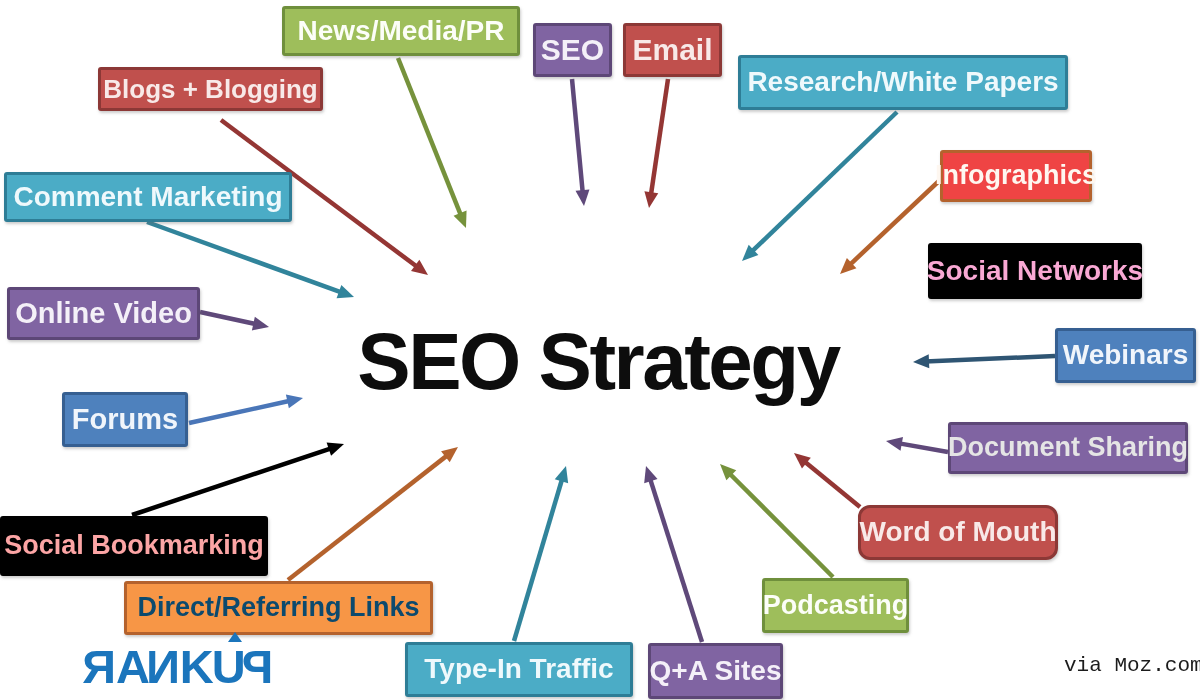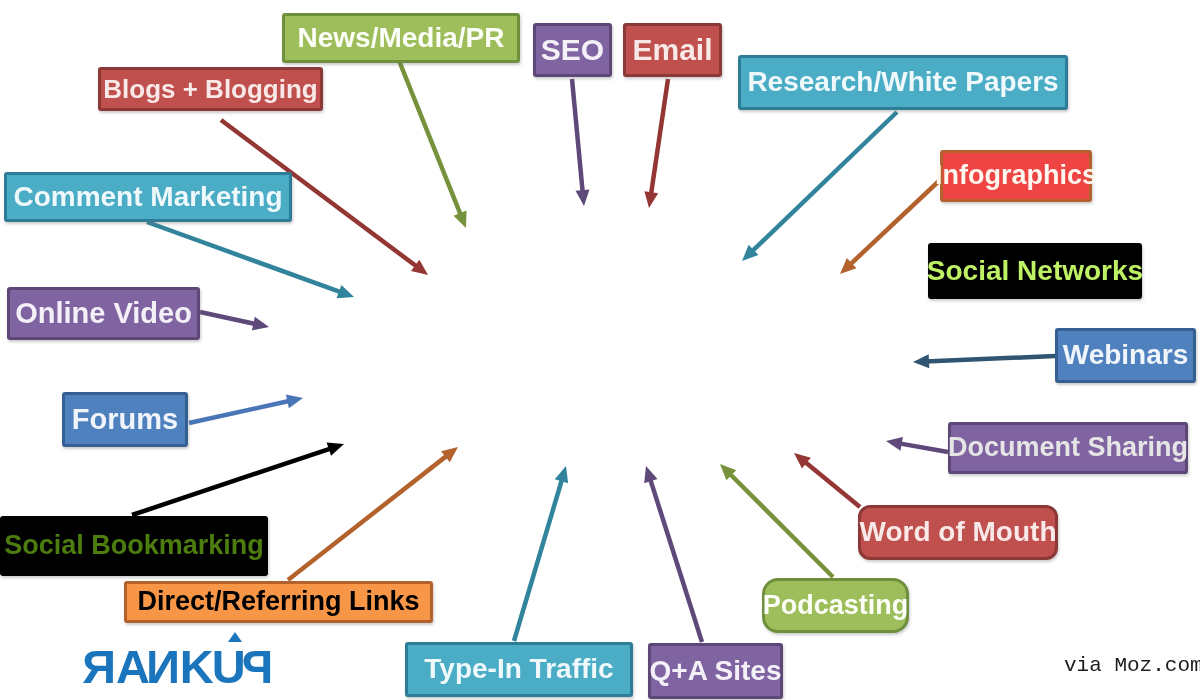--- a/index.html
+++ b/index.html
@@ -75,38 +75,39 @@
       <line x1="833" y1="577" x2="728.4852813742385" y2="472.4852813742385" stroke="#76923C" stroke-width="4.5"></line>
       <polygon points="720,464 736.2634559672906,470.3639610306789 726.3639610306789,480.26345596729055" fill="#76923C"></polygon>
       <line x1="288" y1="580" x2="448.5487669311961" y2="454.394199989123" stroke="#B4622D" stroke-width="4.5"></line>
       <polygon points="458,447 449.7116392352499,462.37215260896636 441.08507258127304,451.3457140286951" fill="#B4622D"></polygon>
       <line x1="514" y1="641" x2="562.5819890632358" y2="477.5029214218024" stroke="#31849B" stroke-width="4.5"></line>
       <polygon points="566,466 568.1526895803659,483.33106827551563 554.732614588263,479.34338884929076" fill="#31849B"></polygon>
       <line x1="702" y1="642" x2="649.6384438873233" y2="477.4351093601592" stroke="#5F497A" stroke-width="4.5"></line>
       <polygon points="646,466 657.5217389765239,479.1243868792736 644.1807780563383,483.36923808115085" fill="#5F497A"></polygon>
     </svg>
 
+  <div id="diagram-title">SEO Strategy</div>
 
   <div id="nodes">
-      <div class="node" style="left: 282px; top: 13px; width: 238px; height: 50px; background: rgb(158, 190, 91); border-color: rgb(111, 143, 60); color: rgb(252, 254, 248); font-size: 28px;">News/Media/PR</div>
+      <div class="node" style="left: 282px; top: 6px; width: 238px; height: 50px; background: rgb(158, 190, 91); border-color: rgb(111, 143, 60); color: rgb(252, 254, 248); font-size: 28px;">News/Media/PR</div>
       <div class="node" style="left: 533px; top: 23px; width: 79px; height: 54px; background: rgb(128, 100, 162); border-color: rgb(93, 71, 119); color: rgb(244, 240, 248); font-size: 30px;">SEO</div>
       <div class="node" style="left: 623px; top: 23px; width: 99px; height: 54px; background: rgb(192, 80, 77); border-color: rgb(140, 56, 54); color: rgb(248, 233, 232); font-size: 30px;">Email</div>
       <div class="node" style="left: 738px; top: 55px; width: 330px; height: 55px; background: rgb(75, 172, 198); border-color: rgb(46, 125, 150); color: rgb(239, 249, 252); font-size: 28px;">Research/White Papers</div>
       <div class="node" style="left: 98px; top: 67px; width: 225px; height: 44px; background: rgb(192, 80, 77); border-color: rgb(140, 56, 54); color: rgb(248, 233, 232); font-size: 26px;">Blogs + Blogging</div>
       <div class="node" style="left: 940px; top: 150px; width: 152px; height: 52px; background: #ef4444; border-color: rgb(180, 98, 45); color: rgb(254, 247, 240); font-size: 27px;">Infographics</div>
       <div class="node" style="left: 4px; top: 172px; width: 288px; height: 50px; background: rgb(75, 172, 198); border-color: rgb(46, 125, 150); color: rgb(239, 249, 252); font-size: 28px;">Comment Marketing</div>
-      <div class="node" style="left: 928px; top: 243px; width: 214px; height: 56px; background: rgb(0, 0, 0); border-color: rgb(0, 0, 0); color: #bef264; font-size: 28px;">Social Networks</div>
+      <div class="node" style="left: 928px; top: 243px; width: 214px; height: 56px; background: rgb(0, 0, 0); border-color: rgb(0, 0, 0); color: #f9a8d4; font-size: 28px;">Social Networks</div>
       <div class="node" style="left: 7px; top: 287px; width: 193px; height: 53px; background: rgb(128, 100, 162); border-color: rgb(93, 71, 119); color: rgb(244, 240, 248); font-size: 29px;">Online Video</div>
       <div class="node" style="left: 1055px; top: 328px; width: 141px; height: 55px; background: rgb(78, 129, 189); border-color: rgb(54, 95, 145); color: rgb(240, 245, 251); font-size: 28px;">Webinars</div>
       <div class="node" style="left: 62px; top: 392px; width: 126px; height: 55px; background: rgb(78, 129, 189); border-color: rgb(54, 95, 145); color: rgb(240, 245, 251); font-size: 29px;">Forums</div>
       <div class="node" style="left: 948px; top: 422px; width: 240px; height: 52px; background: rgb(128, 100, 162); border-color: rgb(93, 71, 119); color: #e5e5e5; font-size: 27px;">Document Sharing</div>
       <div class="node" style="left: 858px; top: 505px; width: 200px; height: 55px; background: rgb(192, 80, 77); border-color: rgb(140, 56, 54); color: rgb(248, 233, 232); font-size: 28px; border-radius: 12px;">Word of Mouth</div>
-      <div class="node" style="left: 0px; top: 516px; width: 268px; height: 60px; background: rgb(0, 0, 0); border-color: rgb(0, 0, 0); color: #4d7c0f; font-size: 27px;">Social Bookmarking</div>
-      <div class="node" style="left: 762px; top: 578px; width: 147px; height: 55px; background: rgb(158, 190, 91); border-color: rgb(111, 143, 60); color: rgb(252, 254, 248); font-size: 27px; border-radius: 16px;">Podcasting</div>
-      <div class="node" style="left: 124px; top: 581px; width: 309px; height: 42px; background: rgb(247, 150, 70); border-color: rgb(180, 98, 45); color: #000000; font-size: 27px;">Direct/Referring Links</div>
+      <div class="node" style="left: 0px; top: 516px; width: 268px; height: 60px; background: rgb(0, 0, 0); border-color: rgb(0, 0, 0); color: #fca5a5; font-size: 27px;">Social Bookmarking</div>
+      <div class="node" style="left: 762px; top: 578px; width: 147px; height: 55px; background: rgb(158, 190, 91); border-color: rgb(111, 143, 60); color: rgb(252, 254, 248); font-size: 27px;">Podcasting</div>
+      <div class="node" style="left: 124px; top: 581px; width: 309px; height: 54px; background: rgb(247, 150, 70); border-color: rgb(180, 98, 45); color: #0c4a6e; font-size: 27px;">Direct/Referring Links</div>
       <div class="node" style="left: 405px; top: 642px; width: 228px; height: 55px; background: rgb(75, 172, 198); border-color: rgb(46, 125, 150); color: rgb(239, 249, 252); font-size: 28px;">Type-In Traffic</div>
       <div class="node" style="left: 648px; top: 643px; width: 135px; height: 56px; background: rgb(128, 100, 162); border-color: rgb(93, 71, 119); color: rgb(244, 240, 248); font-size: 28px;">Q+A Sites</div>
     </div>
 
   <div id="rankup-logo">
       <span class="lt flip">R</span>
       <span class="lt">A</span>
       <span class="lt flip">N</span>
       <span class="lt">K</span>
       <span class="lt">U<i class="up-arrow"></i></span>

